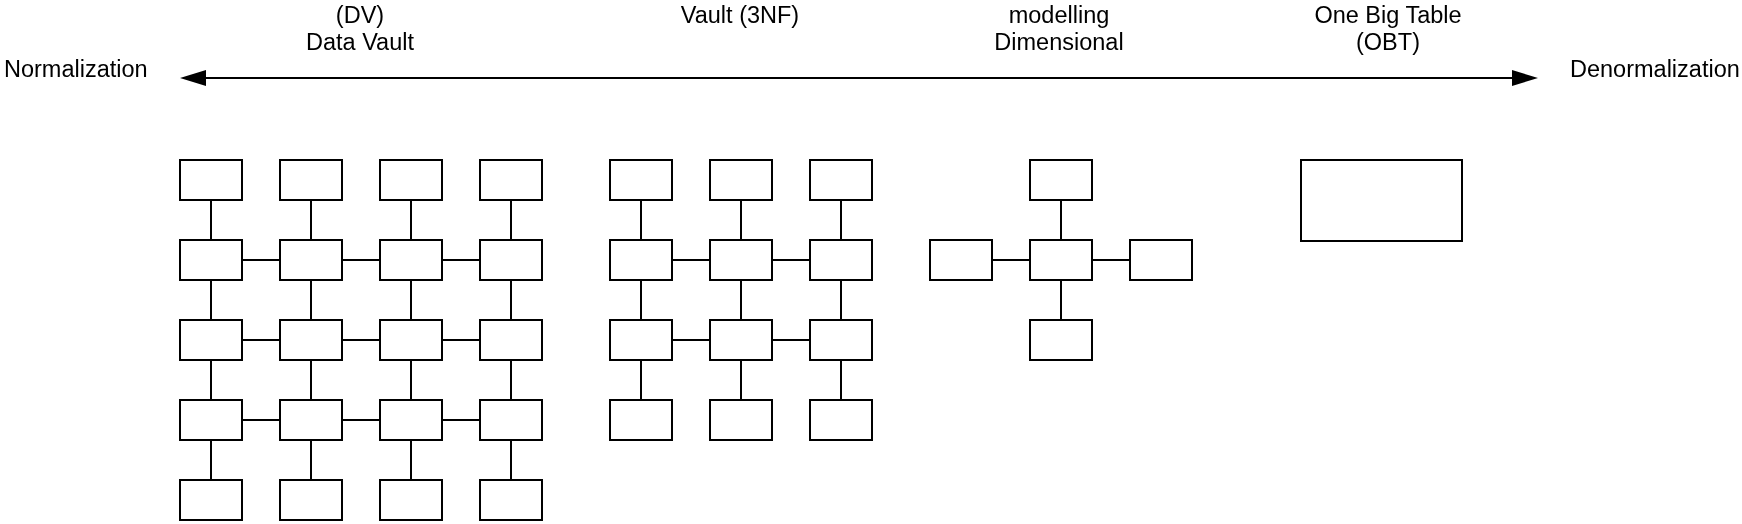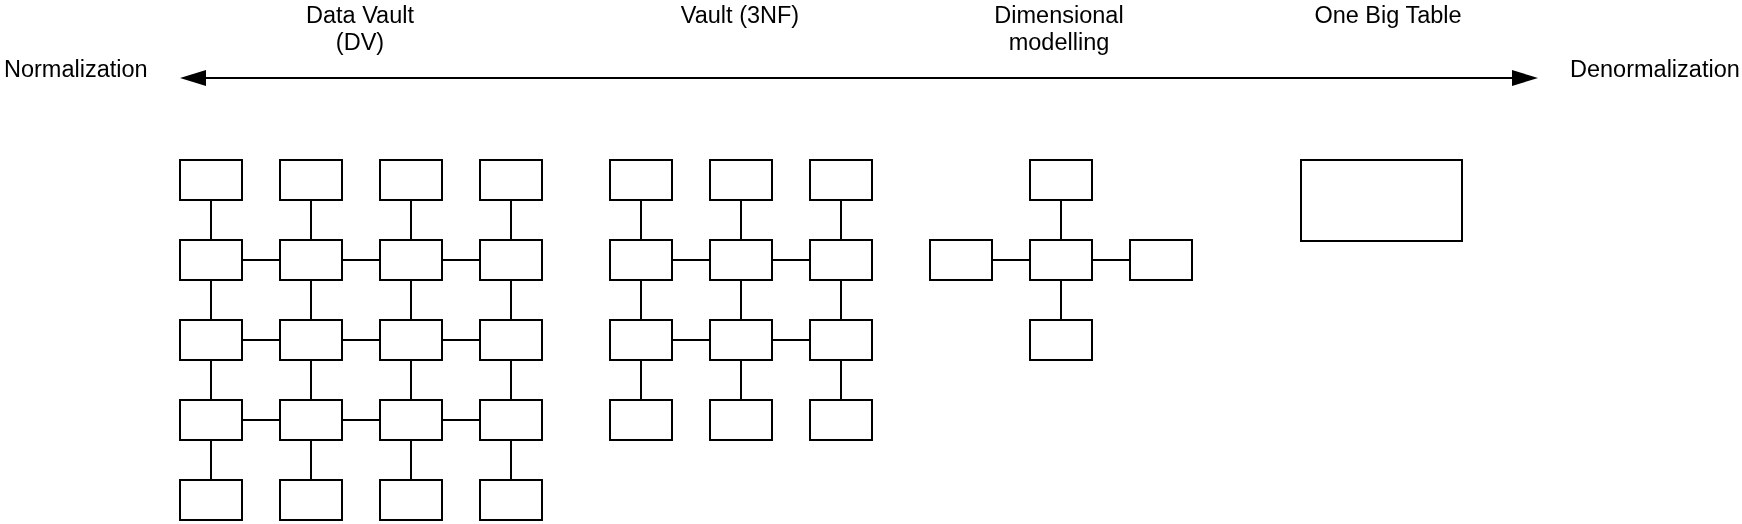--- a/index.html
+++ b/index.html
@@ -160,30 +160,31 @@
           <rect x="1301" y="160" width="161" height="81"></rect>
         </g>
       </g>
   </svg>
 
   <div class="axis-label axis-right">Denormalization</div>
 
   <div class="axis-label axis-left">Normalization</div>
 
   <div class="method-label label-dv">
+    <div>(DV)</div>
     <div>Data Vault</div>
-    <div>(DV)</div>
   </div>
 
   <div class="method-label label-3nf">
     <div>Vault (3NF)</div>
   </div>
 
   <div class="method-label label-dim">
+    <div>modelling</div>
     <div>Dimensional</div>
-    <div>modelling</div>
   </div>
 
   <div class="method-label label-obt">
     <div>One Big Table</div>
+    <div>(OBT)</div>
   </div>
 
 </div>
 
 </body></html>

